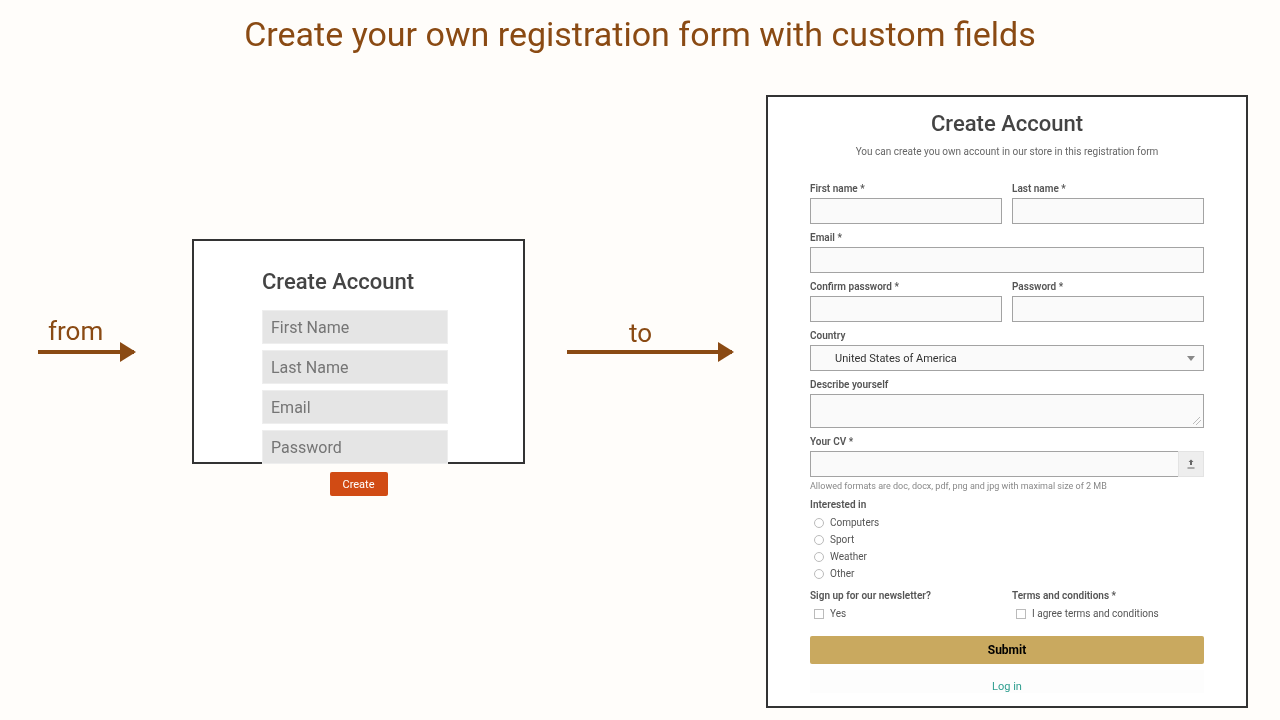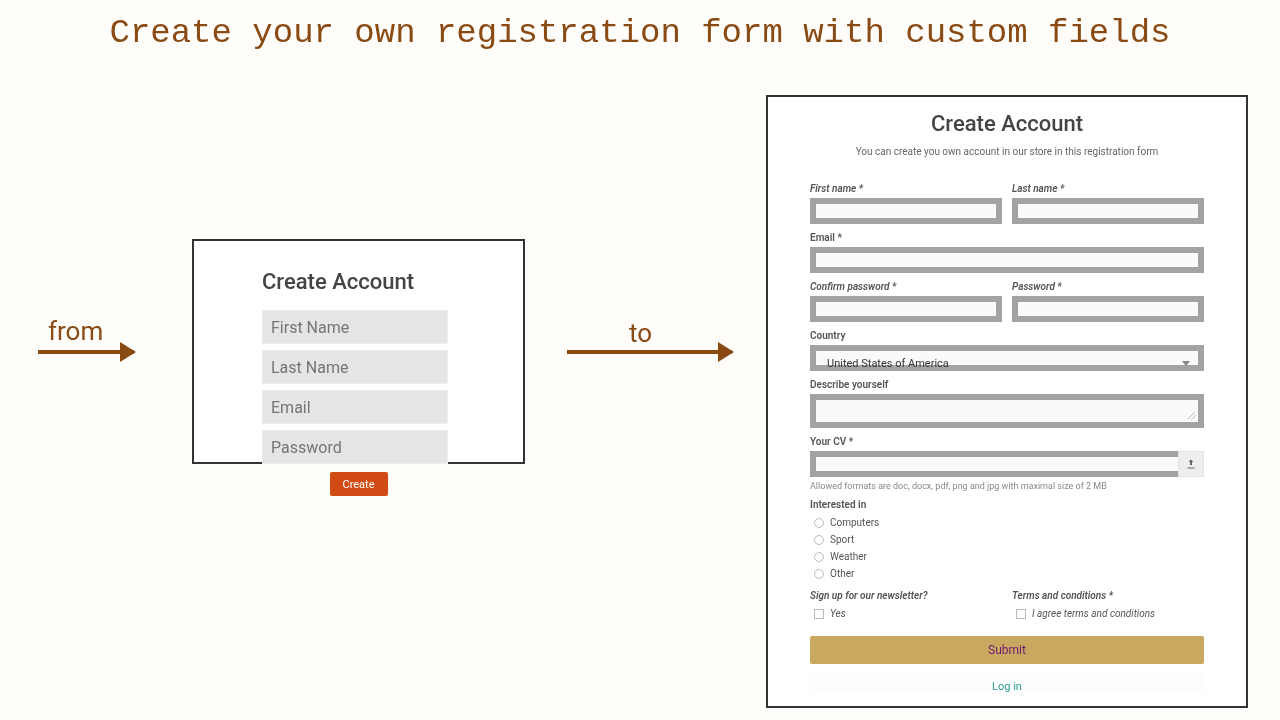--- a/index.html
+++ b/index.html
@@ -1,56 +1,56 @@
 <!DOCTYPE html>
 <html><head>
 <meta charset="utf-8">
 <style>
   * { box-sizing: border-box; margin: 0; padding: 0; font-family: -apple-system, BlinkMacSystemFont, "Segoe UI", Roboto, Helvetica, Arial, sans-serif; }
   body { width: 1280px; height: 720px; background: #fffdfa; position: relative; overflow: hidden; }
-  .page-title { text-align: center; font-size: 34px; color: #8a4a13; font-weight: 400; padding-top: 14px; font-family: Liberation Mono, monospace; }
+  .page-title { text-align: center; font-size: 34px; color: #8a4a13; font-weight: 400; padding-top: 14px; }
   .annot { position: absolute; font-size: 26px; color: #8a4a13; }
   .annot-from { left: 48px; top: 316px; }
   .annot-to   { left: 629px; top: 318px; }
   .arrow { position: absolute; height: 4px; background: #8a4a13; }
   .arrow::after { content: ""; position: absolute; right: -2px; top: -8px; width: 0; height: 0; border-left: 16px solid #8a4a13; border-top: 10px solid transparent; border-bottom: 10px solid transparent; }
   .arrow-from { left: 38px; top: 350px; width: 96px; }
   .arrow-to   { left: 567px; top: 350px; width: 165px; }
 
   
   .simple-card { position: absolute; left: 192px; top: 239px; width: 333px; height: 225px; border: 2px solid #333; background: #fff; padding: 28px 68px 18px 68px; }
   .simple-title { font-size: 22px; color: #444; font-weight: 500; margin-bottom: 16px; }
   .simple-card input { display: block; width: 186px; height: 28px; margin-bottom: 6px; padding: 16px 8px; font-size: 16px; border: 1px solid #eee; background: #e5e5e5; color: #777; }
   .simple-btn { display: block; width: 58px; height: 24px; margin: 8px auto 0; background: #d14b14; color: #fff; border: none; font-size: 11px; border-radius: 2px; }
 
   
   .custom-card { position: absolute; left: 766px; top: 95px; width: 482px; height: 613px; border: 2px solid #333; background: #fff; padding: 14px 42px 0 42px; overflow: hidden; }
   .custom-title { text-align: center; font-size: 22px; color: #444; font-weight: 500; margin-bottom: 10px; }
   .custom-sub { text-align: center; font-size: 10px; color: #666; margin-bottom: 18px; }
-  .row { display: flex; gap: 10px; font-style: italic; }
+  .row { display: flex; gap: 10px; }
   .col { flex: 1; }
   .lbl { font-size: 10px; color: #555; font-weight: 600; display: block; margin-top: 8px; margin-bottom: 4px; }
-  .ipt, .sel, .ta, .file { width: 100%; border: 6px solid #a3a3a3; background: #fafafa; font-size: 11px; padding: 0 11px; }
+  .ipt, .sel, .ta, .file { width: 100%; border: 1px solid #a3a3a3; background: #fafafa; font-size: 11px; padding: 0 24px; }
   .ipt { height: 26px; }
   .sel { height: 26px; position: relative; line-height: 26px; color: #333; }
   .sel .chev { position: absolute; right: 8px; top: 10px; width: 0; height: 0; border-left: 4px solid transparent; border-right: 4px solid transparent; border-top: 5px solid #888; }
   .ta { height: 34px; resize: none; position: relative; }
   .ta::after { content: ""; position: absolute; right: 2px; bottom: 2px; width: 8px; height: 8px;
     background: linear-gradient(135deg, transparent 0 40%, #bbb 40% 50%, transparent 50% 65%, #bbb 65% 75%, transparent 75%); }
   .file { height: 26px; }
   .upload-btn { width: 26px; height: 26px; background: #eee; border: 1px solid #e3e3e3; display: flex; align-items: center; justify-content: center; }
   .upload-btn svg { width: 12px; height: 12px; fill: #666; }
   .file-row { display: flex; }
   .file-row .file { flex: 1; border-right: none; }
   .hint { font-size: 9px; color: #888; margin-top: 4px; }
   .opts { margin-top: 4px; }
   .opt { display: flex; align-items: center; gap: 6px; font-size: 10px; color: #555; padding: 3px 0 3px 4px; }
   .radio { width: 10px; height: 10px; border: 1px solid #bbb; border-radius: 50%; }
   .check { width: 10px; height: 10px; border: 1px solid #bbb; }
-  .submit { width: 100%; height: 28px; background: #c9a95f; color: #701a75; border: none; font-size: 12px; font-weight: 400; margin-top: 14px; border-radius: 2px; }
+  .submit { width: 100%; height: 28px; background: #c9a95f; color: #000000; border: none; font-size: 12px; font-weight: 700; margin-top: 14px; border-radius: 2px; }
   .login { width: 100%; text-align: center; color: #2e9e8f; font-size: 11px; padding: 10px 0 0; background: #fdfdfd; margin-top: 6px; }
 </style>
 </head>
 <body>
 
 <h1 class="page-title">Create your own registration form with custom fields</h1>
 
 <div class="annot annot-from">from</div>
 <div class="arrow arrow-from"></div>
 <div class="annot annot-to">to</div>

